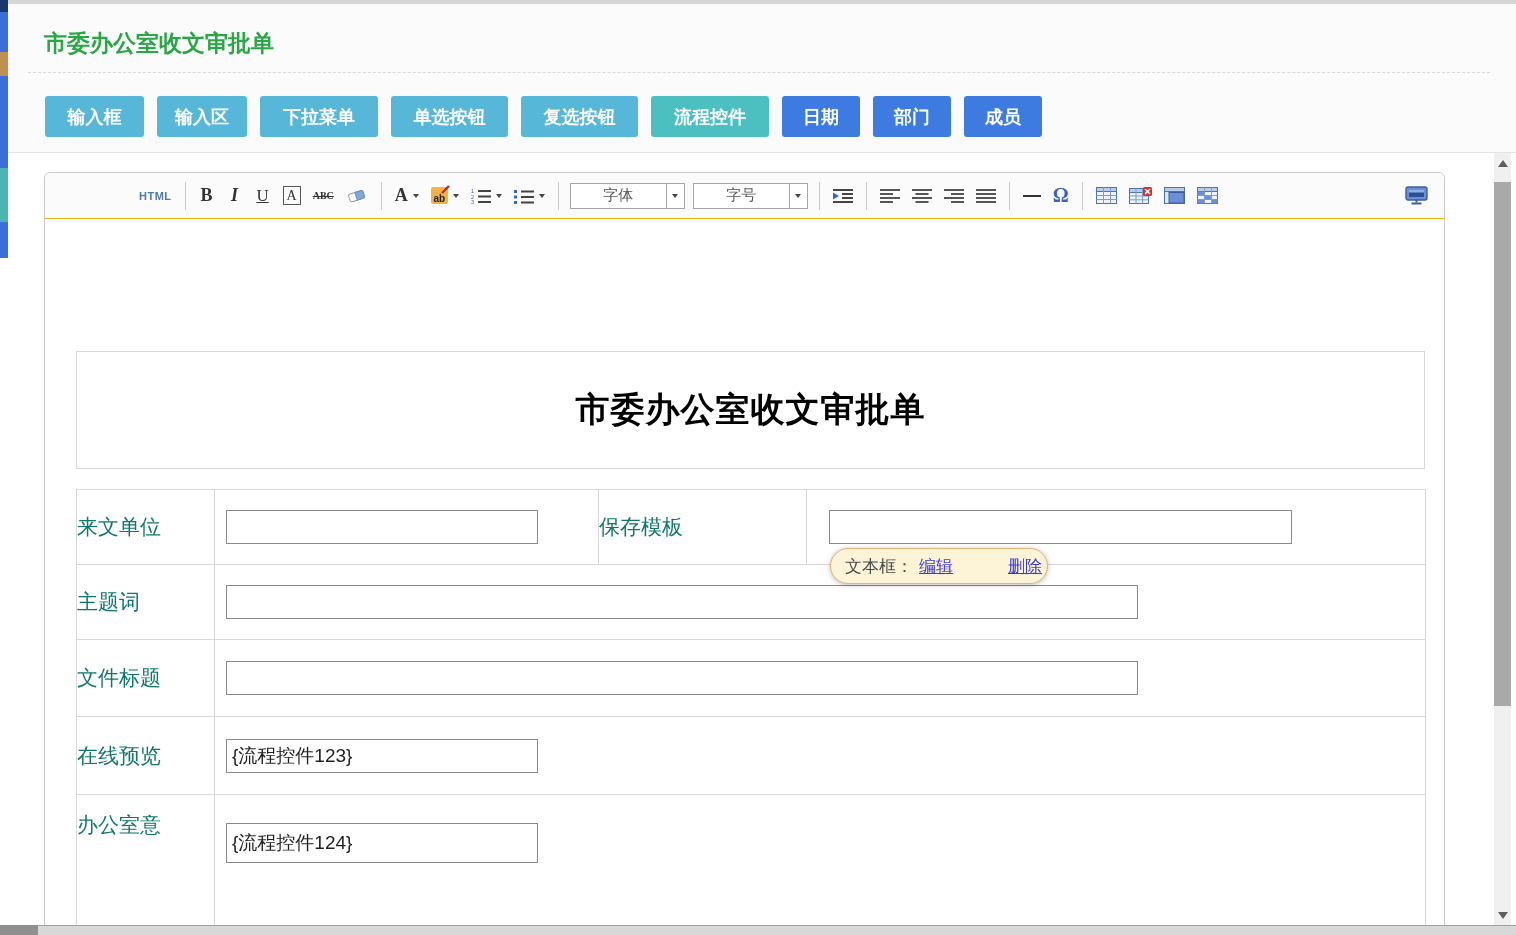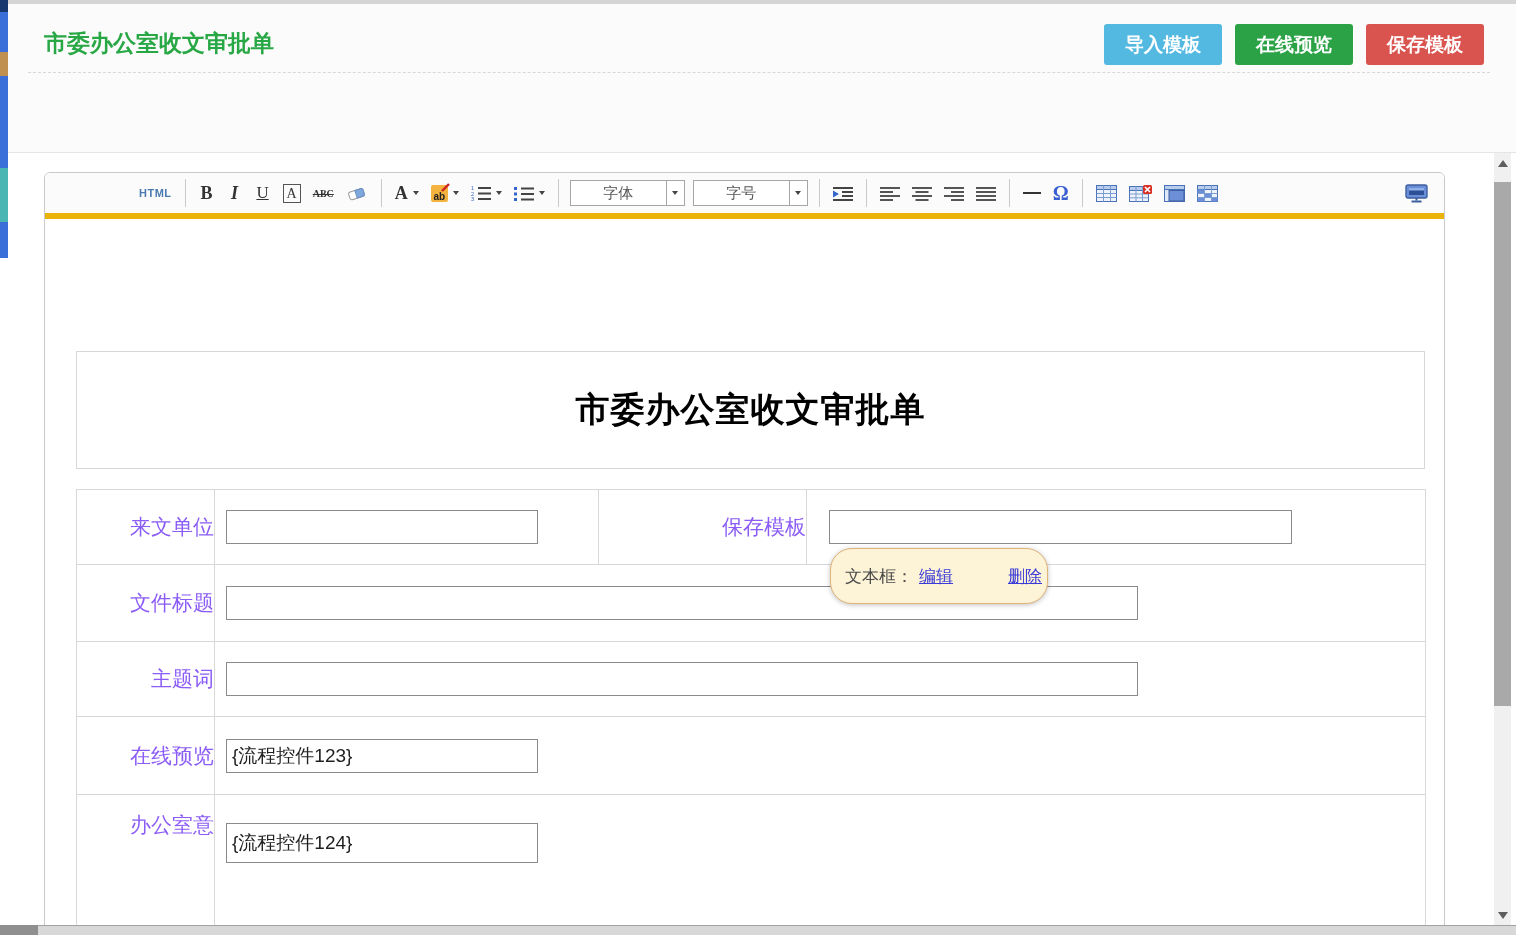--- a/index.html
+++ b/index.html
@@ -22,21 +22,21 @@
   .dashed-sep { position:absolute; left:20px; top:68px; width:1462px; border-top:1px dashed #d8d8d8; }
   .actions { position:absolute; right:32px; top:20px; display:flex; gap:13px; }
   .btn { border:none; color:#fff; font-family:"Liberation Serif", serif; font-weight:bold; font-size:19px; border-radius:3px; height:41px; cursor:pointer; }
   .action-btn { width:118px; }
   .widgets { position:absolute; left:37px; top:92px; display:flex; gap:13px; }
   .widget-btn { font-size:18px; padding:0 4px; }
   .w99{width:99px}.w90{width:90px}.w118{width:118px}.w117{width:117px}.w78{width:78px}
 
   
   .editor-panel { position:absolute; left:44px; top:172px; width:1401px; height:763px; background:#fff; border:1px solid #c9c9c9; border-radius:6px 6px 0 0; overflow:hidden; }
-  .toolbar { position:absolute; left:0; top:0; width:100%; height:46px; background:#fbfbfb; border-bottom:6px solid #eab308; display:flex; align-items:center; padding-left:88px; padding-right:10px; }
+  .toolbar { position:absolute; left:0; top:0; width:100%; height:46px; background:#fbfbfb; border-bottom:1px solid #eab308; display:flex; align-items:center; padding-left:88px; padding-right:10px; }
   .tb-btn { height:28px; min-width:24px; display:flex; align-items:center; justify-content:center; background:transparent; border:none; cursor:pointer; padding:0 4px; margin:0 2px; color:#333; }
   .tb-sep { width:1px; height:28px; background:#c9c9c9; margin:0 7px; }
   .glyph-serif { font-family:"Liberation Serif", serif; font-size:18px; font-weight:bold; color:#333; }
   .glyph-italic { font-style:italic; }
   .glyph-underline { text-decoration:underline; font-weight:normal; font-size:17px; }
   .glyph-boxed { font-size:14px; font-weight:normal; border:1px solid #555; padding:0 3px; line-height:17px; }
   .glyph-strike { font-size:10px; font-weight:bold; text-decoration:line-through; letter-spacing:0; }
   .glyph-html { font-size:11px; font-weight:bold; color:#4a7ab0; letter-spacing:0.5px; }
   .glyph-omega { font-family:"Liberation Serif", serif; font-size:20px; font-weight:bold; color:#3a5fd0; }
   .glyph-hr { width:18px; height:2px; background:#333; display:inline-block; }
@@ -46,27 +46,27 @@
   .select-box { width:115px; height:26px; border:1px solid #a6a6a6; background:#fff; display:flex; align-items:stretch; margin:0 4px; cursor:pointer; }
   .select-label { flex:1; display:flex; align-items:center; justify-content:center; font-family:"Liberation Serif", serif; font-size:15px; color:#555; }
   .select-arrow { width:18px; border-left:1px solid #a6a6a6; display:flex; align-items:center; justify-content:center; }
   .tb-spacer { flex:1; }
 
   
   .doc-title-box { position:absolute; left:31px; top:178px; width:1349px; height:118px; border:1px solid #d8d8d8; display:flex; align-items:center; justify-content:center; }
   .doc-title { font-size:34px; font-weight:bold; color:#000; letter-spacing:1px; }
   .form-table { position:absolute; left:31px; top:316px; border-collapse:collapse; table-layout:fixed; width:1349px; }
   .form-table td { border:1px solid #d8d8d8; vertical-align:middle; padding:0; }
-  .cell-label { text-align:right; font-size:21px; color:#8b5cf6; }
+  .cell-label { text-align:left; font-size:21px; color:#0f766e; }
   .cell-label-top { vertical-align:top !important; padding-top:16px !important; }
   .fld { display:block; height:34px; border:1px solid #8a8a8a; background:#fff; outline:none; font-size:17px; padding:0 5px; }
   .ctrl-box { height:34px; border:1px solid #8a8a8a; background:#fff; display:flex; align-items:center; padding-left:5px; font-size:19px; color:#1f1f1f; width:312px; }
 
   
-  .ctl-tooltip { position:absolute; left:830px; top:548px; width:218px; height:56px; border:1px solid; border-radius:22px; display:flex; align-items:center; padding-left:14px; box-shadow:0 1px 5px rgba(0,0,0,0.25); z-index:20; }
+  .ctl-tooltip { position:absolute; left:830px; top:548px; width:218px; height:36px; border:1px solid; border-radius:22px; display:flex; align-items:center; padding-left:14px; box-shadow:0 1px 5px rgba(0,0,0,0.25); z-index:20; }
   .ctl-tooltip .tip-label { font-size:17px; color:#4a4a4a; font-family:"Liberation Serif", serif; }
   .ctl-tooltip a { font-size:17px; text-decoration:underline; font-family:"Liberation Serif", serif; cursor:pointer; }
   .tip-edit { margin-left:6px; }
   .tip-delete { margin-left:55px; }
 
   
   .scrollbar { position:absolute; left:1494px; top:153px; width:17px; height:772px; background:#f0f0f0; }
   .sb-btn { position:absolute; left:0; width:17px; height:20px; display:flex; align-items:center; justify-content:center; cursor:pointer; }
   .sb-up { top:0; }
   .sb-down { bottom:0; }
@@ -82,24 +82,30 @@
   <div class="top-strip"></div>
   <div class="left-sliver">
     <div class="sliver-dark"></div>
     <div class="sliver-orange"></div>
     <div class="sliver-teal"></div>
   </div>
 
   <div class="header">
     <div class="page-title" style="color: rgb(40, 167, 69);">市委办公室收文审批单</div>
     <div class="dashed-sep"></div>
-    <div class="actions">
-      <button class="btn action-btn" style="background-color: rgb(84, 185, 224);">导入模板</button>
-      <button class="btn action-btn" style="background-color: rgb(43, 162, 69);">在线预览</button>
-      <button class="btn action-btn" style="background-color: rgb(217, 83, 79);">保存模板</button>
+    <div class="widgets">
+      <button class="btn widget-btn w99" style="background-color: rgb(87, 183, 216);">输入框</button>
+      <button class="btn widget-btn w90" style="background-color: rgb(87, 183, 216);">输入区</button>
+      <button class="btn widget-btn w118" style="background-color: rgb(87, 183, 216);">下拉菜单</button>
+      <button class="btn widget-btn w117" style="background-color: rgb(87, 183, 216);">单选按钮</button>
+      <button class="btn widget-btn w117" style="background-color: rgb(87, 183, 216);">复选按钮</button>
+      <button class="btn widget-btn w118" style="background-color: rgb(76, 192, 192);">流程控件</button>
+      <button class="btn widget-btn w78" style="background-color: rgb(61, 123, 224);">日期</button>
+      <button class="btn widget-btn w78" style="background-color: rgb(61, 123, 224);">部门</button>
+      <button class="btn widget-btn w78" style="background-color: rgb(61, 123, 224);">成员</button>
     </div>
   </div>
 
   <div class="editor-panel">
     <div class="toolbar">
       <button class="tb-btn">
           <span class="glyph-html">HTML</span>
         </button>
       <div class="tb-sep"></div>
       <button class="tb-btn">
@@ -301,32 +307,32 @@
             <tr style="height:75px">
           <td class="cell-label">来文单位</td>
           <td colspan="2">
                 <input class="fld" style="margin-left: 11px; width: 312px;" value="">
               </td>
           <td class="cell-label">保存模板</td>
           <td colspan="4">
                 <input class="fld" style="margin-left: 22px; width: 463px;" value="">
               </td>
         </tr>
+        <tr style="height:75px">
+          <td class="cell-label">主题词</td>
+          <td colspan="7">
+                <input class="fld" style="margin-left: 11px; width: 912px;" value="">
+              </td>
+        </tr>
         <tr style="height:77px">
           <td class="cell-label">文件标题</td>
           <td colspan="7">
                 <input class="fld" style="margin-left: 11px; width: 912px;" value="">
               </td>
         </tr>
-        <tr style="height:75px">
-          <td class="cell-label">主题词</td>
-          <td colspan="7">
-                <input class="fld" style="margin-left: 11px; width: 912px;" value="">
-              </td>
-        </tr>
         <tr style="height:78px">
           <td class="cell-label">在线预览</td>
           <td colspan="7">
                 <div class="ctrl-box" style="margin-left:11px">{流程控件123}</div>
               </td>
         </tr>
         <tr style="height:150px">
           <td class="cell-label cell-label-top">办公室意</td>
           <td colspan="7" style="vertical-align:top">
                 <div class="ctrl-box" style="margin-left:11px;margin-top:28px;height:40px">{流程控件124}</div>

